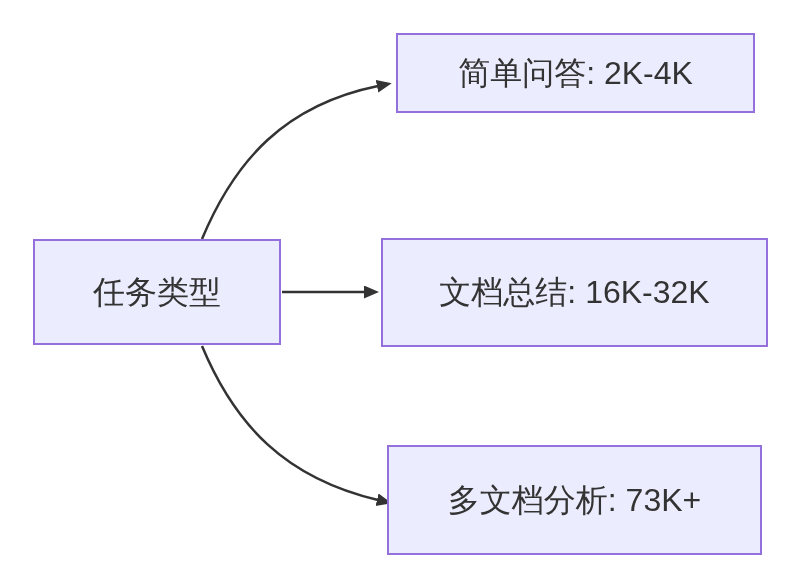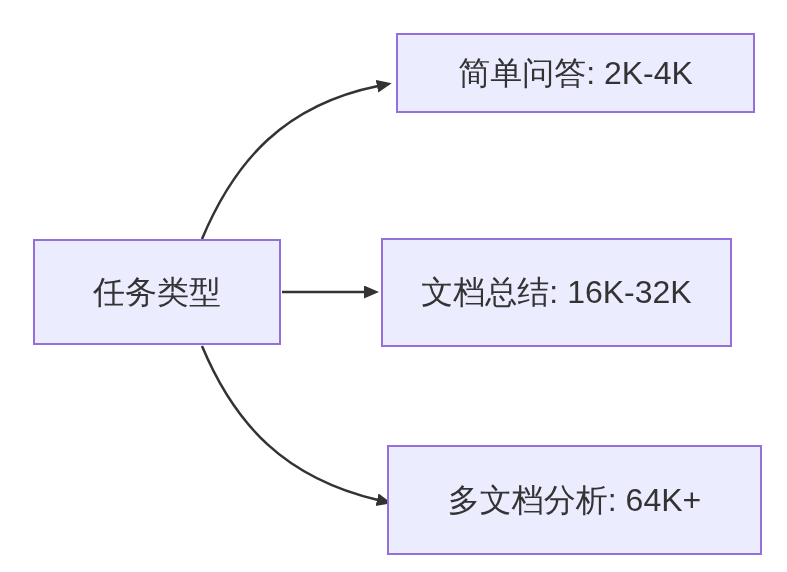--- a/index.html
+++ b/index.html
@@ -43,21 +43,21 @@
     text-align: center;
   }
   .node-label {
     color: var(--text, #333333);
     font-size: 32px;
     line-height: 1.2;
     white-space: nowrap;
   }
   .node-root   { left: 33px;  top: 239px; width: 248px; height: 106px; text-align: right; }
   .node-branch-0 { left: 396px; top: 33px;  width: 359px; height: 80px; }
-  .node-branch-1 { left: 381px; top: 238px; width: 351px; height: 109px; }
+  .node-branch-1 { left: 381px; top: 238px; width: 387px; height: 109px; }
   .node-branch-2 { left: 387px; top: 445px; width: 375px; height: 110px; }
 </style>
 </head>
 <body>
 
 <div class="canvas">
 
   <svg class="edges-layer" viewBox="0 0 787 572" xmlns="http://www.w3.org/2000/svg">
     <defs>
       <marker id="arrowhead" markerUnits="userSpaceOnUse" markerWidth="16" markerHeight="14" refX="1" refY="6.5" orient="auto">
@@ -75,16 +75,16 @@
 
   <div class="node node-branch-0">
     <span class="node-label">简单问答: 2K-4K</span>
   </div>
 
   <div class="node node-branch-1">
     <span class="node-label">文档总结: 16K-32K</span>
   </div>
 
   <div class="node node-branch-2">
-    <span class="node-label">多文档分析: 64K+</span>
+    <span class="node-label">多文档分析: 73K+</span>
   </div>
 
 </div>
 
 </body></html>

